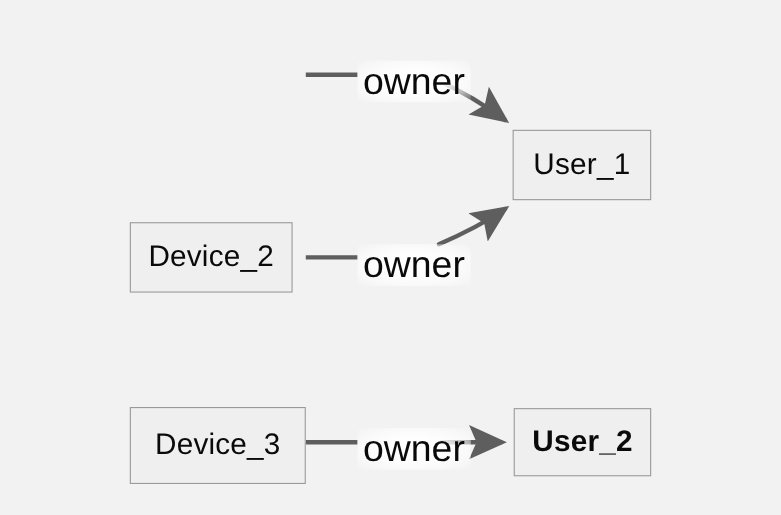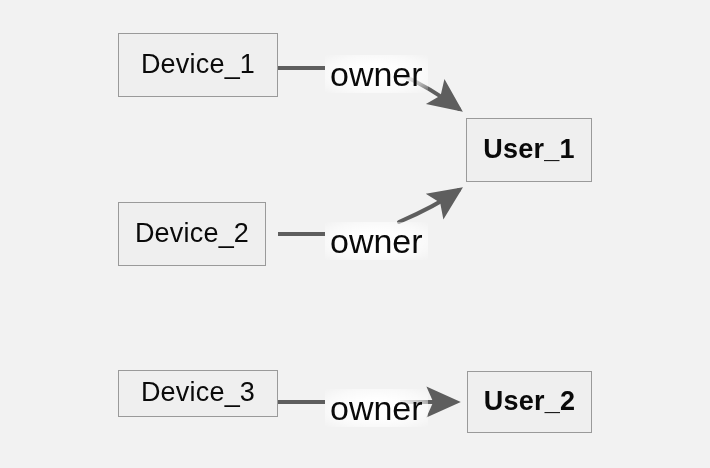--- a/index.html
+++ b/index.html
@@ -72,33 +72,30 @@
     <path d="M 278,68 L 325,68" fill="none" stroke="#5e5e5e" stroke-width="4" stroke-linecap="butt"></path>
     <path d="M 400,74 C 420,83 440,95 459,109" fill="none" stroke="#5e5e5e" stroke-width="4" stroke-linecap="round" marker-end="url(#arrowhead)"></path>
 
     <path d="M 278,234 L 325,234" fill="none" stroke="#5e5e5e" stroke-width="4" stroke-linecap="butt"></path>
     <path d="M 399,222 C 420,213 440,203 459,190" fill="none" stroke="#5e5e5e" stroke-width="4" stroke-linecap="round" marker-end="url(#arrowhead)"></path>
 
     <path d="M 278,402 L 325,402" fill="none" stroke="#5e5e5e" stroke-width="4" stroke-linecap="butt"></path>
     <path d="M 400,402 L 456,402" fill="none" stroke="#5e5e5e" stroke-width="4" stroke-linecap="butt" marker-end="url(#arrowhead)"></path>
   </svg>
 
-  <div class="node" style="left:118px; top:33px; width:160px; height:64px;">
-    <span class="node-label">Device_1</span>
-  </div>
 
   <div class="node" style="left:118px; top:202px; width:148px; height:64px;">
     <span class="node-label">Device_2</span>
   </div>
 
-  <div class="node" style="left:118px; top:370px; width:160px; height:47px;text-align:right;">
+  <div class="node" style="left:118px; top:370px; width:160px; height:70px;text-align:right;">
     <span class="node-label">Device_3</span>
   </div>
 
-  <div class="node" style="left:466px; top:118px; width:126px; height:64px;font-weight:bold;">
+  <div class="node" style="left:466px; top:118px; width:126px; height:64px;">
     <span class="node-label">User_1</span>
   </div>
 
   <div class="node" style="left:467px; top:371px; width:125px; height:62px;font-weight:bold;">
     <span class="node-label">User_2</span>
   </div>
 
   <div class="edge-label" style="left:325px; top:55px;">owner</div>
 
   <div class="edge-label" style="left:325px; top:222px;">owner</div>

